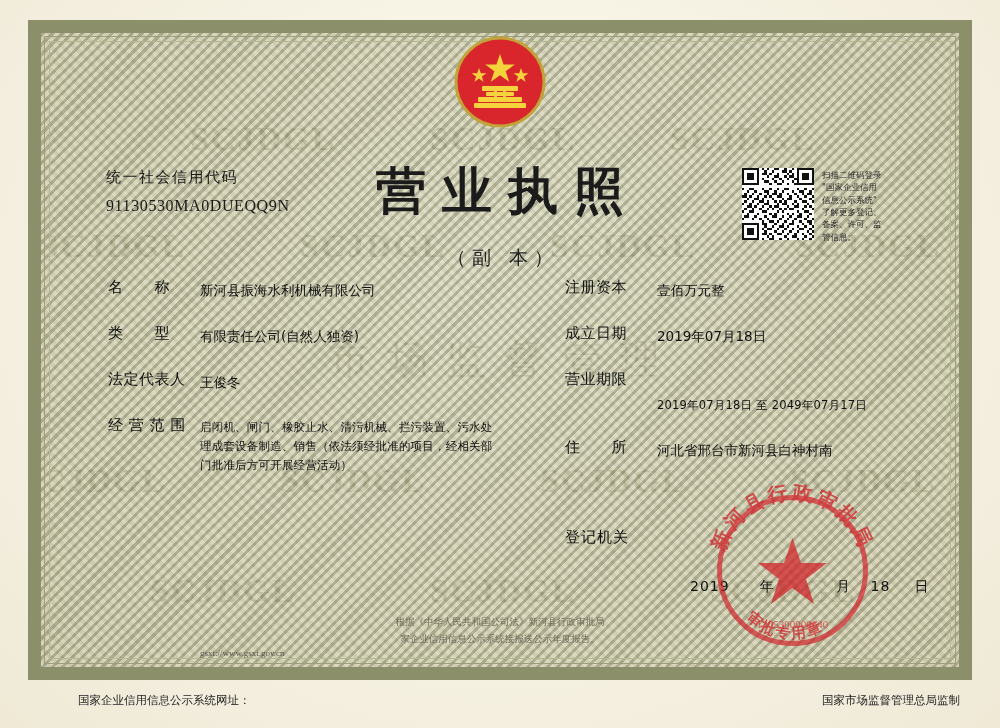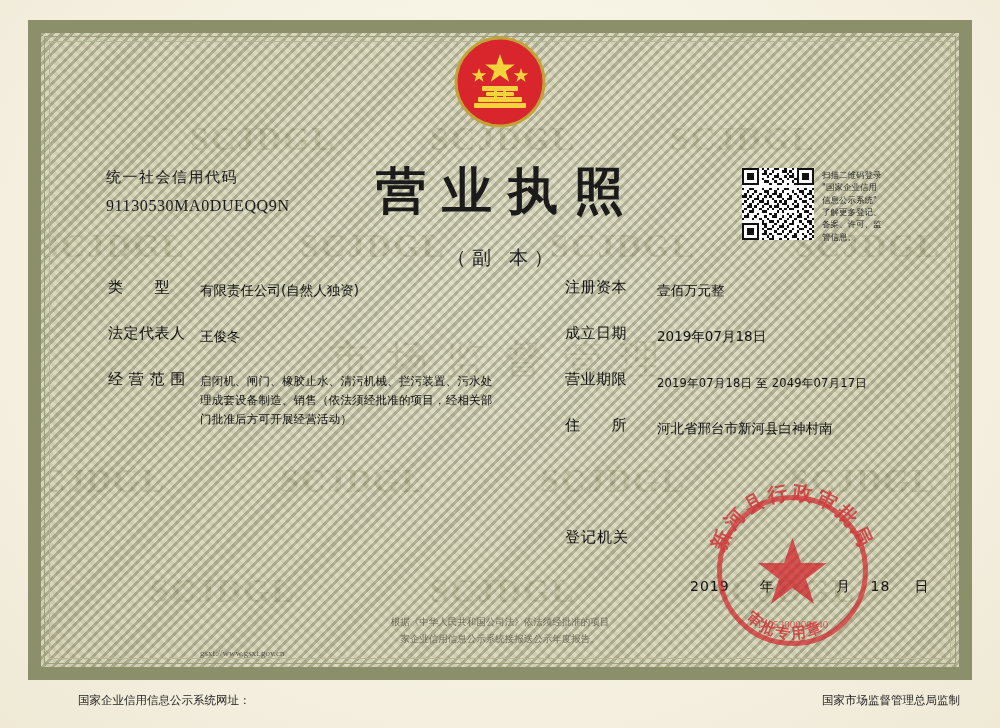--- a/index.html
+++ b/index.html
@@ -554,20 +554,24 @@
       <div>了解更多登记、</div>
       <div>备案、许可、监</div>
       <div>管信息。</div>
     </div>
   </div>
 
   <div class="fields">
 
     <div class="col-left">
       <div class="frow">
+        <div class="flabel lbl-plain">名　　称</div>
+        <div class="fvalue">新河县振海水利机械有限公司</div>
+      </div>
+      <div class="frow">
         <div class="flabel lbl-plain">类　　型</div>
         <div class="fvalue">有限责任公司(自然人独资)</div>
       </div>
       <div class="frow">
         <div class="flabel lbl-plain">法定代表人</div>
         <div class="fvalue">王俊冬</div>
       </div>
       <div class="frow">
         <div class="flabel lbl-plain">经 营 范 围</div>
         <div class="fvalue fvalue-small" style="width:300px;">启闭机、闸门、橡胶止水、清污机械、拦污装置、污水处理成套设备制造、销售（依法须经批准的项目，经相关部门批准后方可开展经营活动）</div>
@@ -578,21 +582,21 @@
       <div class="frow">
         <div class="flabel lbl-plain">注册资本</div>
         <div class="fvalue">壹佰万元整</div>
       </div>
       <div class="frow">
         <div class="flabel lbl-plain">成立日期</div>
         <div class="fvalue">2019年07月18日</div>
       </div>
       <div class="frow">
         <div class="flabel lbl-plain">营业期限</div>
-        <div class="fvalue fvalue-small" style="padding-top:4px;">2019年07月18日 至 2049年07月17日</div>
+        <div class="fvalue fvalue-small" style="padding-top:4px;margin-top:22px;">2019年07月18日 至 2049年07月17日</div>
       </div>
       <div class="frow">
         <div class="flabel lbl-plain">住　　所</div>
         <div class="fvalue">河北省邢台市新河县白神村南</div>
       </div>
     </div>
 
   </div>
 
   <div class="registry">登记机关</div>
@@ -615,21 +619,21 @@
         <textPath href="#sealArcTop" startOffset="8%">新河县行政审批局</textPath>
       </text>
       <text font-family="'DejaVu Sans','Liberation Sans',sans-serif" font-size="15" font-weight="700" fill="#d2232a" opacity="0.9" letter-spacing="2">
         <textPath href="#sealArcBottom" startOffset="20%">审批专用章</textPath>
       </text>
       <text x="92.5" y="150" text-anchor="middle" font-family="'Liberation Serif','DejaVu Serif',serif" font-size="11" fill="#d2232a" opacity="0.85">1305300000640</text>
     </svg>
   </div>
 
   <div class="note-center">
-    <div class="l1">根据《中华人民共和国公司法》依法须经批准的项目</div>
+    <div class="l1">根据《中华人民共和国公司法》新河县行政审批局</div>
     <div class="l2">家企业信用信息公示系统接报送公示年度报告。</div>
   </div>
   <div class="site-url">gsxt://www.gsxt.gov.cn</div>
 
   <div class="footer">
     <div>国家企业信用信息公示系统网址：</div>
     <div>国家市场监督管理总局监制</div>
   </div>
 
 </div>

